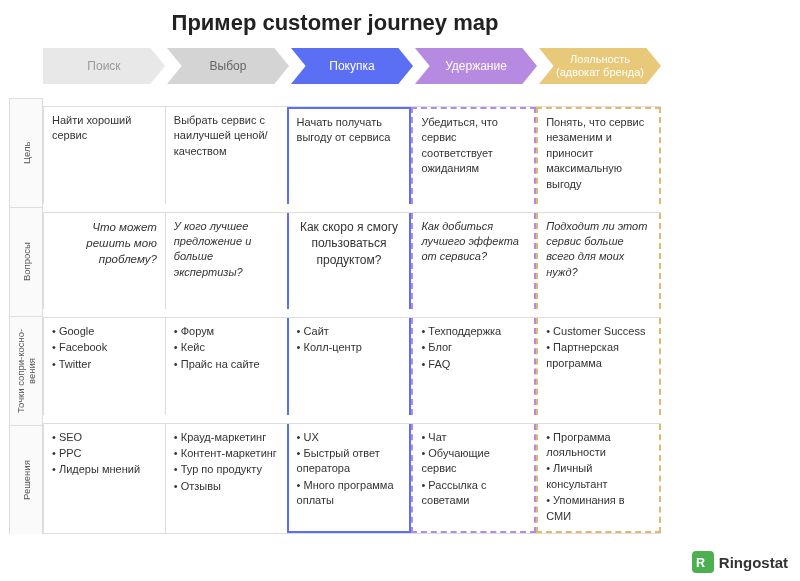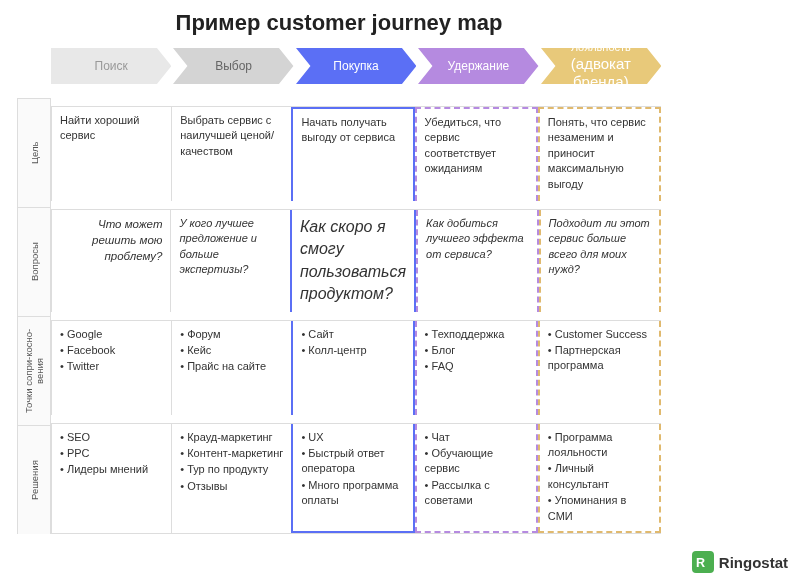--- a/index.html
+++ b/index.html
@@ -7,21 +7,21 @@
       font-family: Arial, sans-serif;
       background: #fff;
       width: 800px;
       height: 581px;
       overflow: hidden;
       position: relative;
     }
     .page {
       width: 676px;
       height: 581px;
-      padding: 10px 15px 10px 17px;
+      padding: 10px 15px 10px 9px;
       background: #fff;
     }
     h1 {
       text-align: center;
       font-size: 22px;
       font-weight: bold;
       margin-bottom: 8px;
       color: #222;
     }
     
@@ -196,36 +196,36 @@
           <svg viewBox="0 0 100 36" preserveAspectRatio="none" style="position:absolute;inset:0;width:100%;height:100%;">
             <polygon points="0,0 88,0 100,18 88,36 0,36 12,18" fill="#b58ae0"></polygon>
           </svg>
           <span class="arr-label" style="color:#fff;">Удержание</span>
         </div>
 
         <div class="arr">
           <svg viewBox="0 0 100 36" preserveAspectRatio="none" style="position:absolute;inset:0;width:100%;height:100%;">
             <polygon points="0,0 88,0 100,18 88,36 0,36 12,18" fill="#e8c97a"></polygon>
           </svg>
-          <span class="arr-label" style="color:#fff;font-size:11px;">Лояльность<br><span style="font-size:15px;font-weight:normal;">(адвокат бренда)</span></span>
+          <span class="arr-label" style="color:#fff;font-size:11px;">Лояльность<br><span style="font-size:11px;font-weight:normal;">(адвокат бренда)</span></span>
         </div>
       </div>
 
       <div class="data-row" style="flex:1;">
         <div class="data-cell" style="font-size:11px;">Найти хороший сервис</div>
         <div class="data-cell" style="font-size:11px;">Выбрать сервис с наилучшей ценой/качеством</div>
         <div class="data-cell col-pokupka col-pokupka-top" style="font-size:11px;">Начать получать выгоду от сервиса</div>
         <div class="data-cell col-uderzhanie col-uderzhanie-top" style="font-size:11px;">Убедиться, что сервис соответствует ожиданиям</div>
         <div class="data-cell col-loyalnost col-loyalnost-top" style="font-size:11px;">Понять, что сервис незаменим и приносит максимальную выгоду</div>
       </div>
 
       <div class="data-row" style="flex:1;">
         <div class="data-cell" style="font-style:italic;font-size:11.5px;text-align:right;">Что может решить мою проблему?</div>
         <div class="data-cell" style="font-style:italic;font-size:11px;">У кого лучшее предложение и больше экспертизы?</div>
-        <div class="data-cell col-pokupka" style="font-style:italic;font-size:16px;">Как скоро я смогу пользоваться продуктом?</div>
+        <div class="data-cell col-pokupka" style="font-size:12px;text-align:center;">Как скоро я смогу пользоваться продуктом?</div>
         <div class="data-cell col-uderzhanie" style="font-style:italic;font-size:11px;">Как добиться лучшего эффекта от сервиса?</div>
         <div class="data-cell col-loyalnost" style="font-style:italic;font-size:11px;">Подходит ли этот сервис больше всего для моих нужд?</div>
       </div>
 
       <div class="data-row" style="flex:1;">
         <div class="data-cell">
           <ul class="cell-list">
             <li>Google</li>
             <li>Facebook</li>
             <li>Twitter</li>

